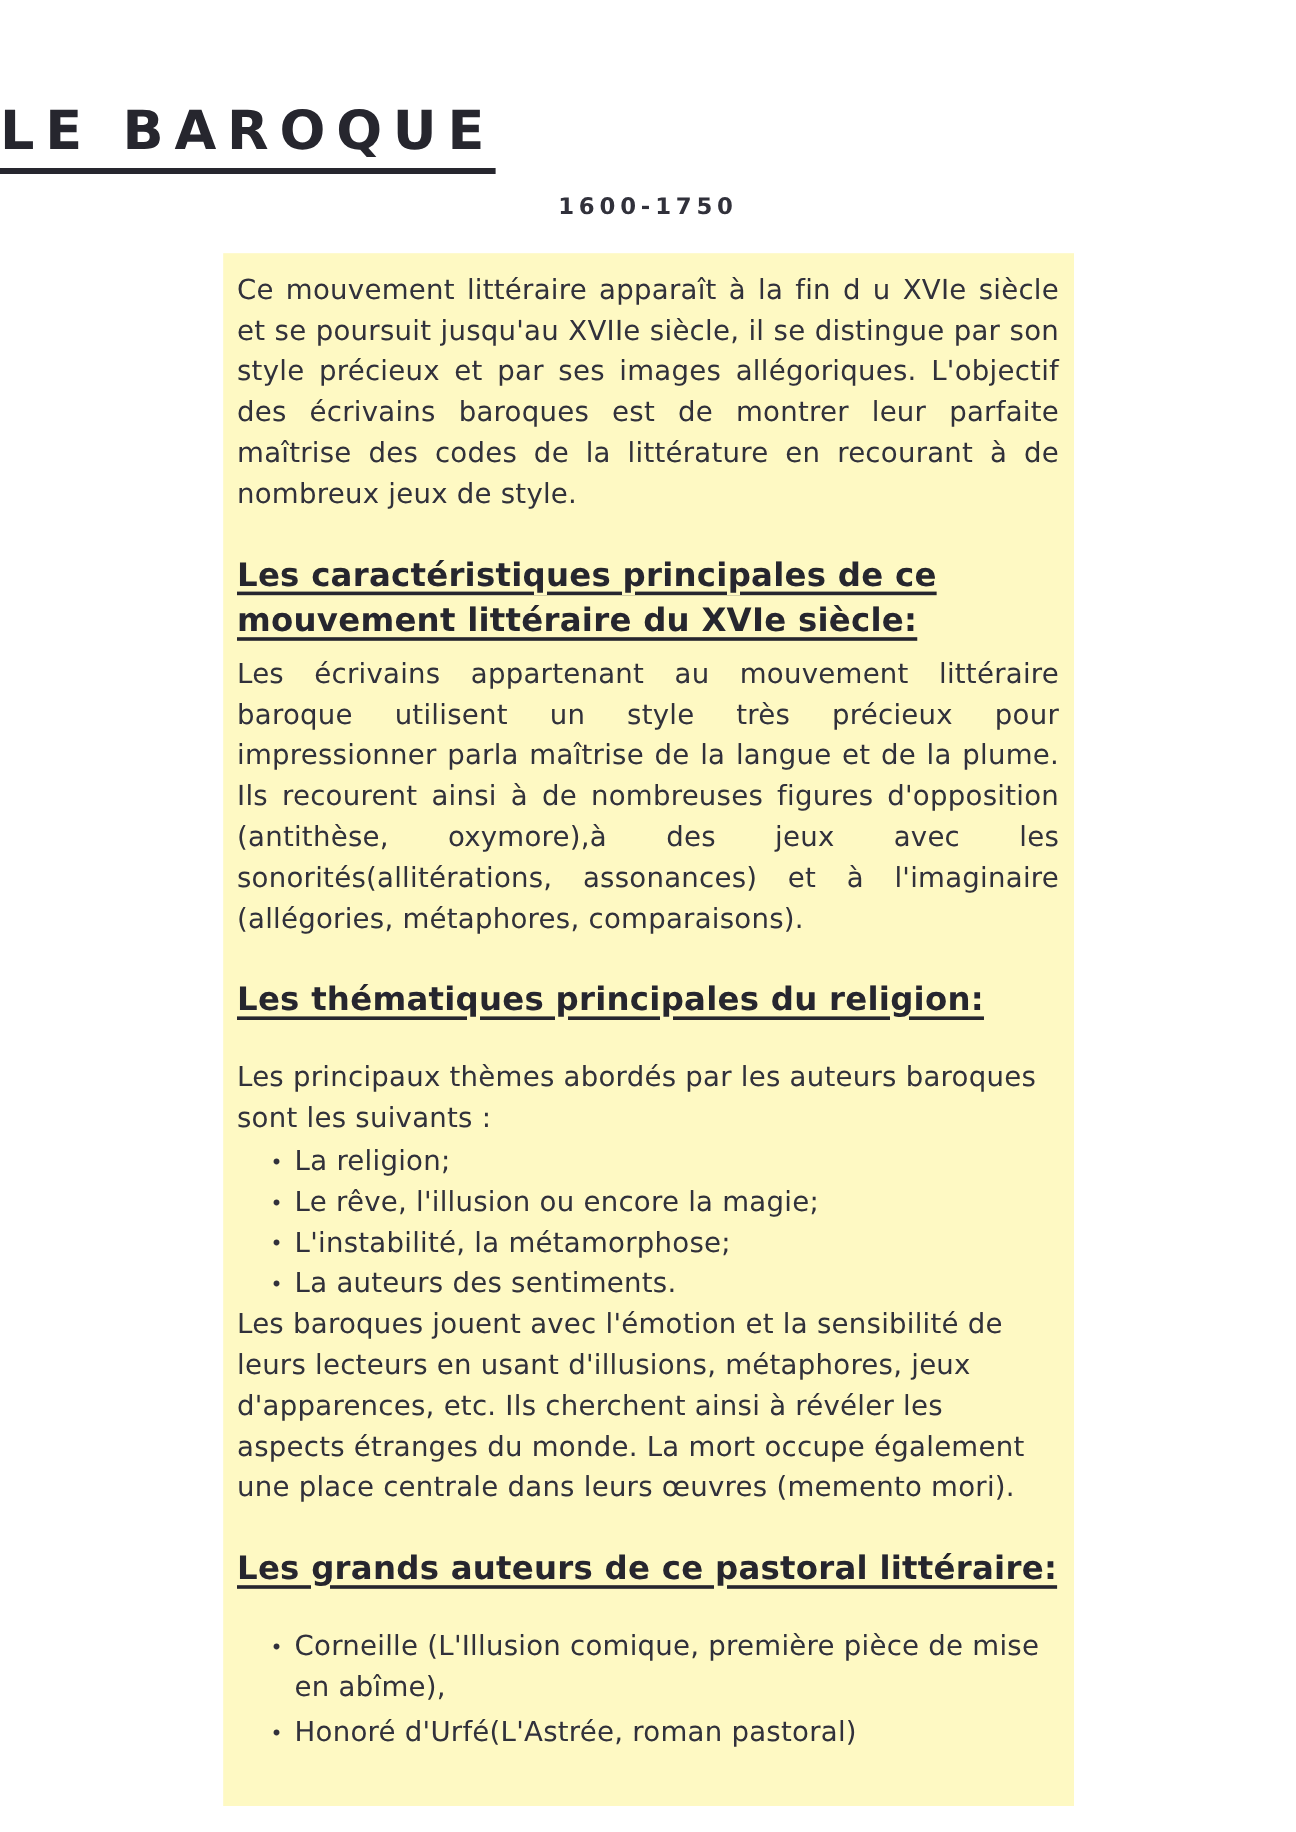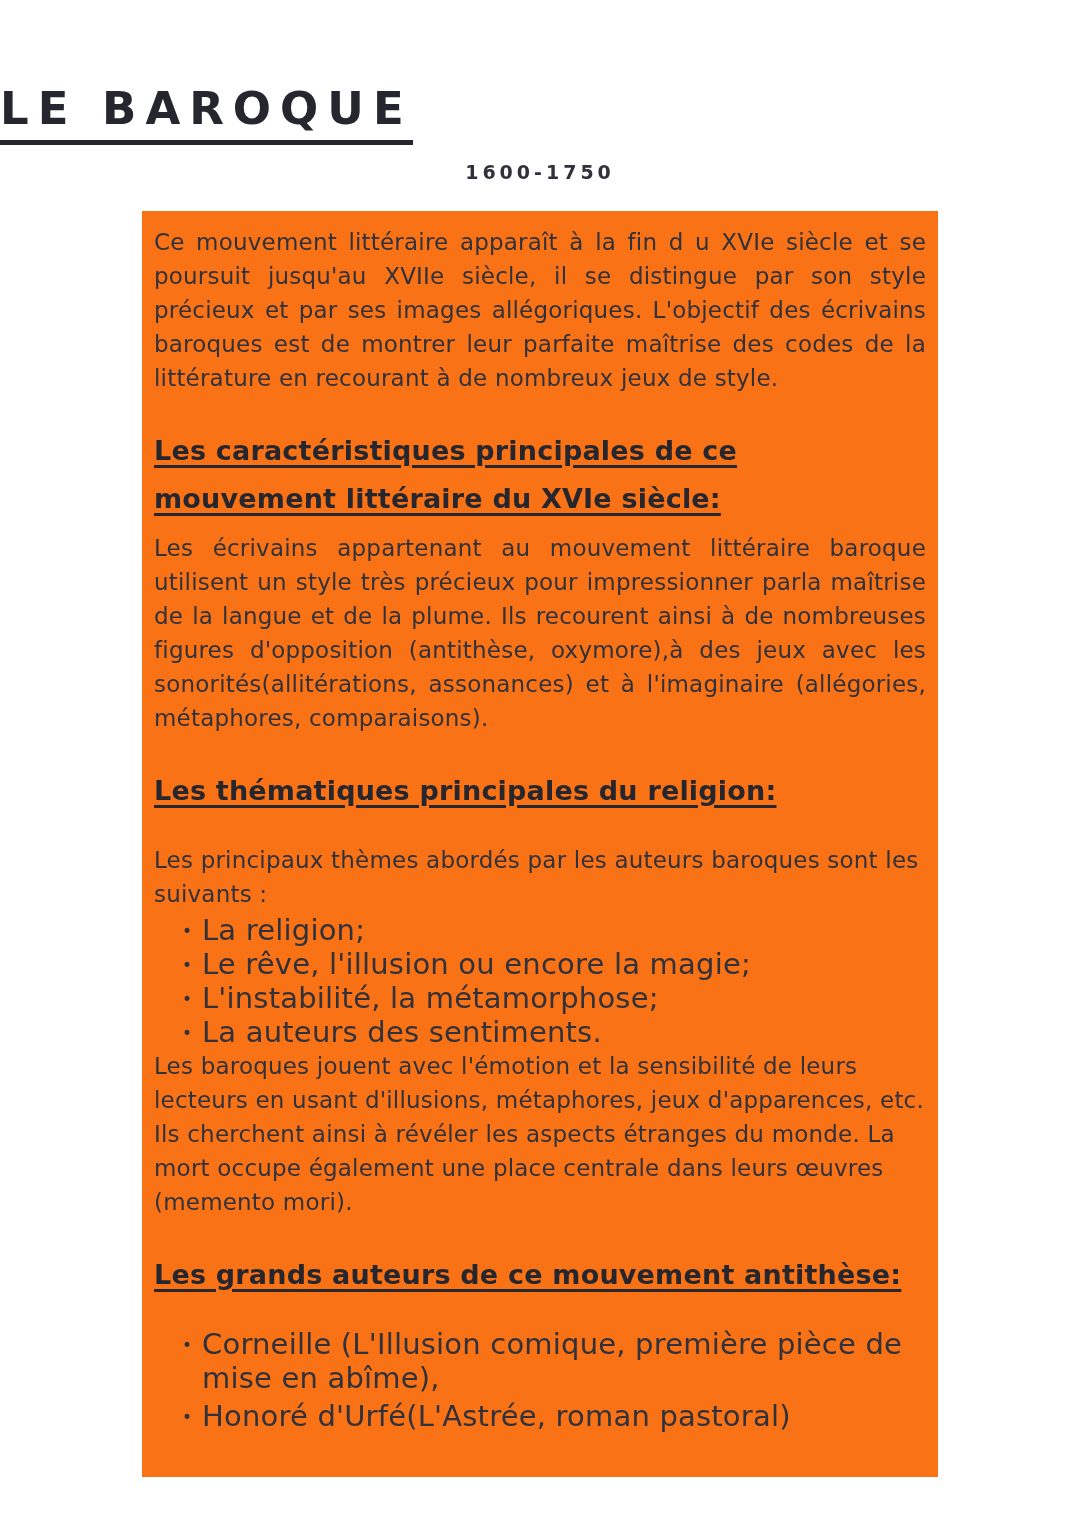--- a/index.html
+++ b/index.html
@@ -36,37 +36,37 @@
   }
   .page-subtitle {
     text-align: center;
     font-size: 19px;
     font-weight: 600;
     letter-spacing: 4px;
     color: #31313b;
     margin-top: 16px;
   }
   .content-panel {
-    width: 796px;
+    width: 709px;
     margin: 28px auto 0 auto;
-    background: #f97316;
+    background: #fef9c3;
     padding: 14px 12px 40px 12px;
   }
   .para {
     font-size: 23px;
     line-height: 34px;
     margin: 0 0 0 0;
     letter-spacing: 0.2px;
   }
   .justified {
     text-align: justify;
   }
   .section-heading {
     font-size: 27px;
-    line-height: 48px;
+    line-height: 38px;
     font-weight: 700;
     color: #26262e;
     text-decoration: underline;
     text-decoration-thickness: 3px;
     text-underline-offset: 5px;
     margin: 32px 0 8px 0;
     letter-spacing: 0.2px;
   }
   .section-heading.gap-below {
     margin-bottom: 28px;
@@ -74,21 +74,21 @@
   .lead {
     margin-bottom: 2px;
   }
   ul.bullets {
     list-style: none;
     margin: 2px 0 0 0;
     padding: 0;
   }
   ul.bullets li {
     position: relative;
-    font-size: 29px;
+    font-size: 23px;
     line-height: 34px;
     padding-left: 48px;
     letter-spacing: 0.2px;
   }
   ul.bullets li::before {
     content: "•";
     position: absolute;
     left: 28px;
     top: 1px;
     font-size: 17px;
@@ -123,21 +123,21 @@
 
     <ul class="bullets">
       <li>La religion;</li>
       <li>Le rêve, l'illusion ou encore la magie;</li>
       <li>L'instabilité, la métamorphose;</li>
       <li>La auteurs des sentiments.</li>
     </ul>
 
     <p class="para">Les baroques jouent avec l'émotion et la sensibilité de leurs lecteurs en usant d'illusions, métaphores, jeux d'apparences, etc. Ils cherchent ainsi à révéler les aspects étranges du monde. La mort occupe également une place centrale dans leurs œuvres (memento mori).</p>
 
-    <h2 class="section-heading gap-below">Les grands auteurs de ce mouvement antithèse:</h2>
+    <h2 class="section-heading gap-below">Les grands auteurs de ce pastoral littéraire:</h2>
 
     <ul class="bullets spaced">
       <li>Corneille (L'Illusion comique, première pièce de mise en abîme),</li>
       <li>Honoré d'Urfé(L'Astrée, roman pastoral)</li>
     </ul>
 
   </div>
 
 </div>
 

